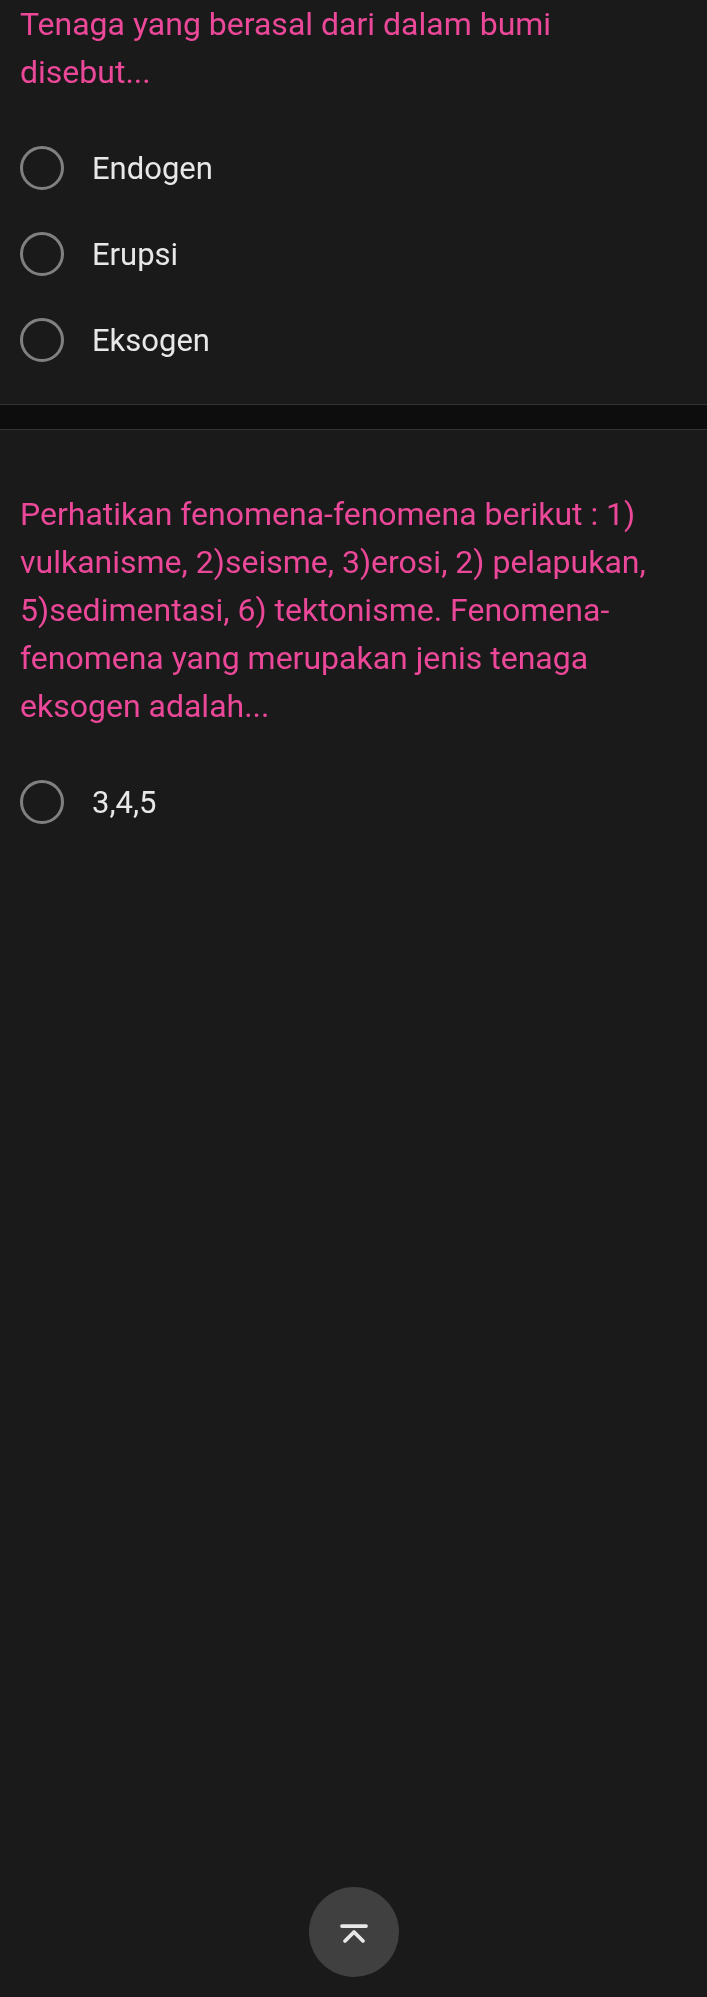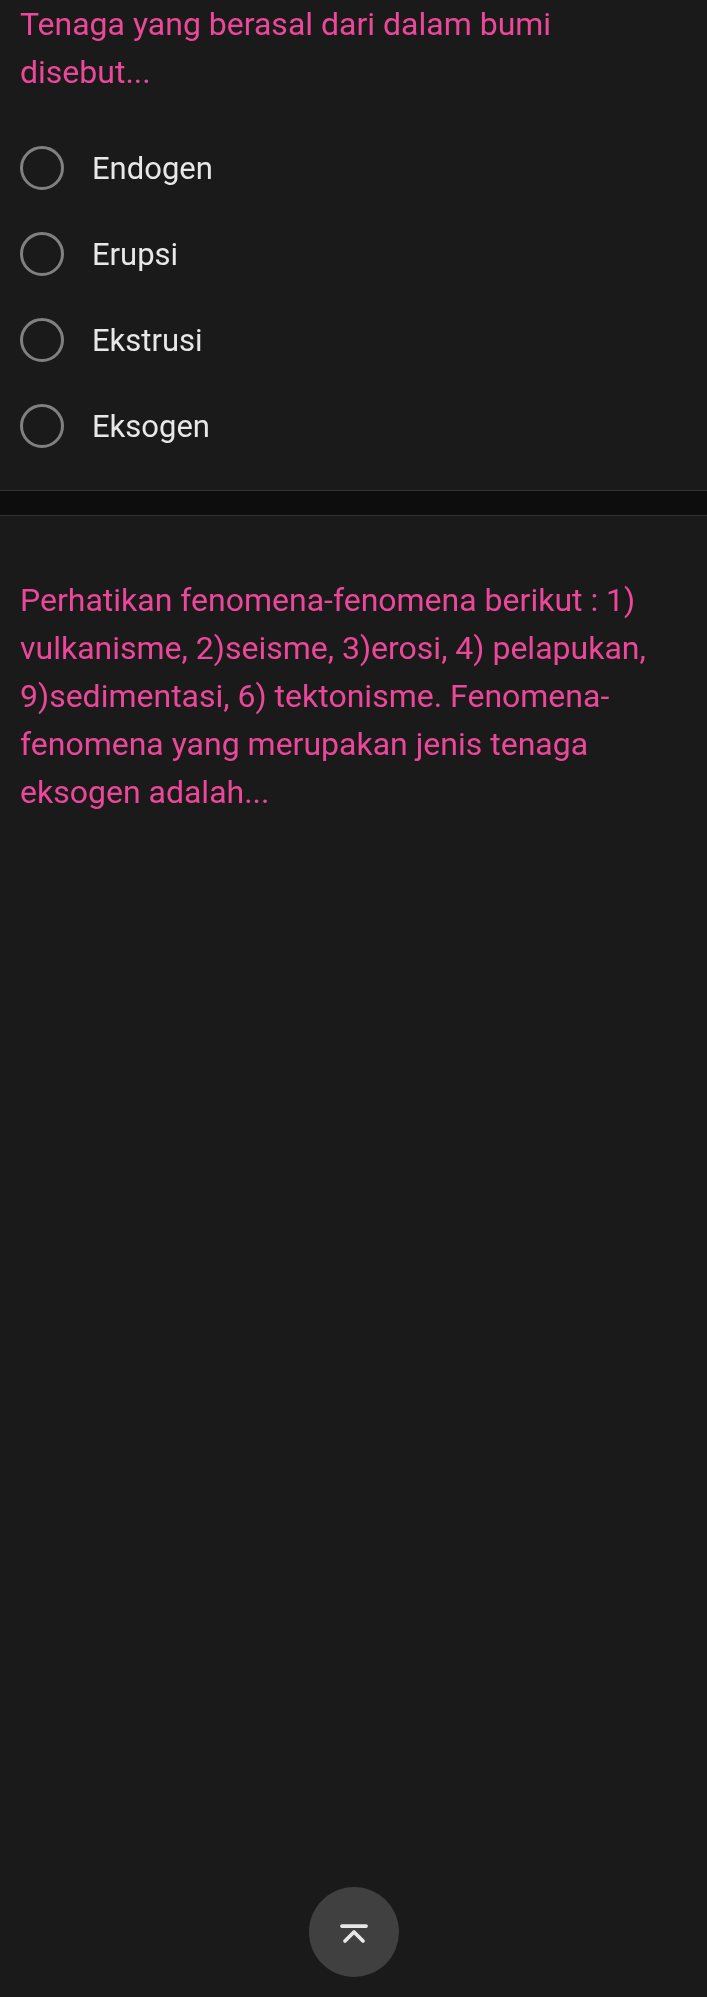--- a/index.html
+++ b/index.html
@@ -86,38 +86,38 @@
     <div class="radio-circle"></div>
     <span class="option-label">Endogen</span>
   </div>
 
 
   <div class="option-row">
     <div class="radio-circle"></div>
     <span class="option-label">Erupsi</span>
   </div>
 
-  <div class="option-row">
-    <div class="radio-circle"></div>
-    <span class="option-label">Ekstrusi</span>
-  </div>
 
   <div class="option-row">
     <div class="radio-circle"></div>
     <span class="option-label">Eksogen</span>
   </div>
 </div>
 
 <div class="divider"></div>
 
 <div class="question-block">
-  <div class="question-text">Perhatikan fenomena-fenomena berikut : 1) vulkanisme, 2)seisme, 3)erosi, 4) pelapukan, 9)sedimentasi, 6) tektonisme. Fenomena-fenomena yang merupakan jenis tenaga eksogen adalah...</div>
+  <div class="question-text">Perhatikan fenomena-fenomena berikut : 1) vulkanisme, 2)seisme, 3)erosi, 2) pelapukan, 5)sedimentasi, 6) tektonisme. Fenomena-fenomena yang merupakan jenis tenaga eksogen adalah...</div>
 
 
 
+  <div class="option-row">
+    <div class="radio-circle"></div>
+    <span class="option-label">3,4,5</span>
+  </div>
 
 
 </div>
 
 <div class="fab-button">
   <svg viewBox="0 0 24 24" fill="none" stroke="#e8e8e8" stroke-width="2.5" stroke-linecap="round" stroke-linejoin="round">
     <line x1="4" y1="8" x2="20" y2="8"></line>
     <polyline points="6 18 12 12 18 18"></polyline>
   </svg>
 </div>

